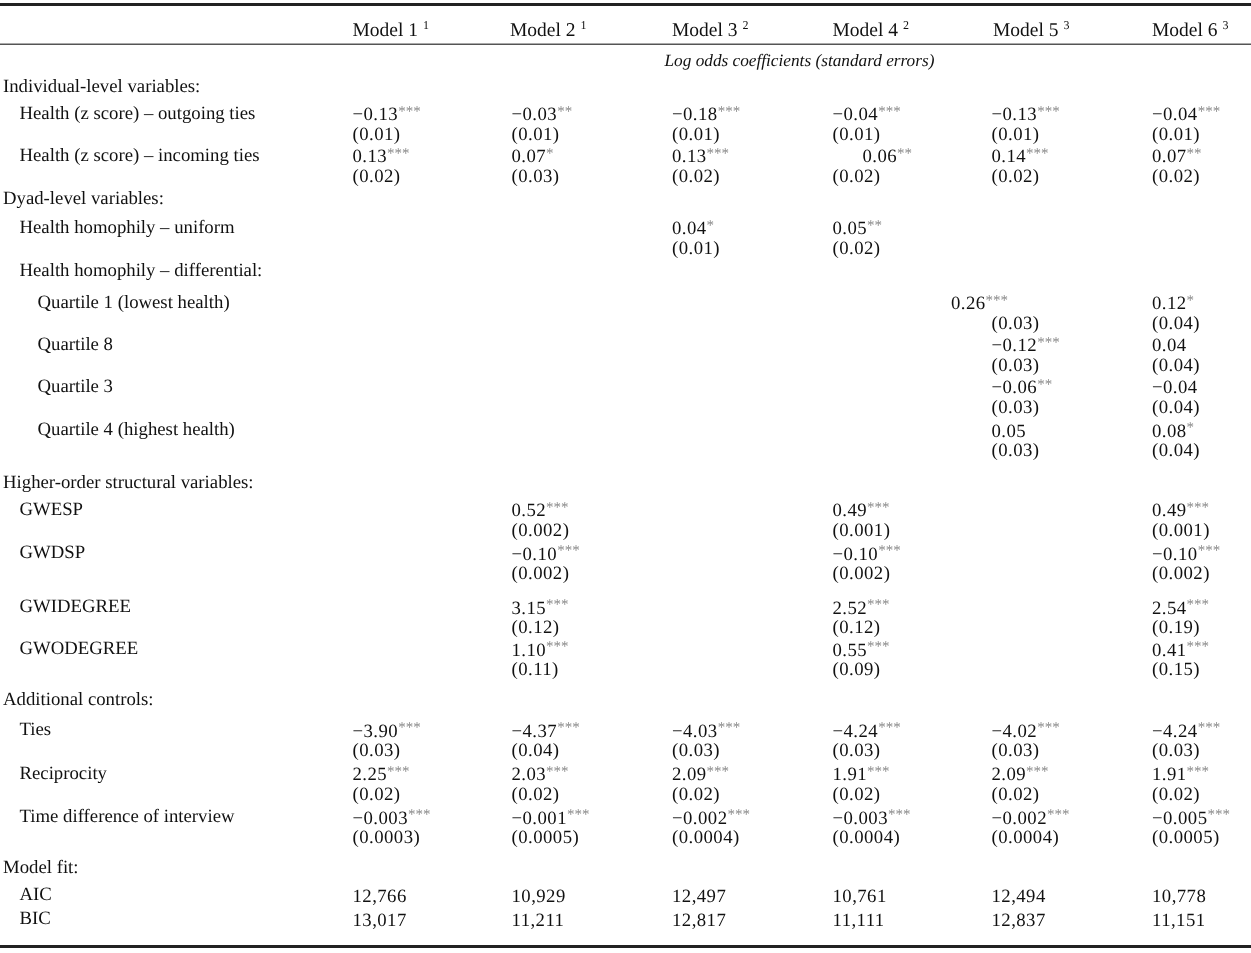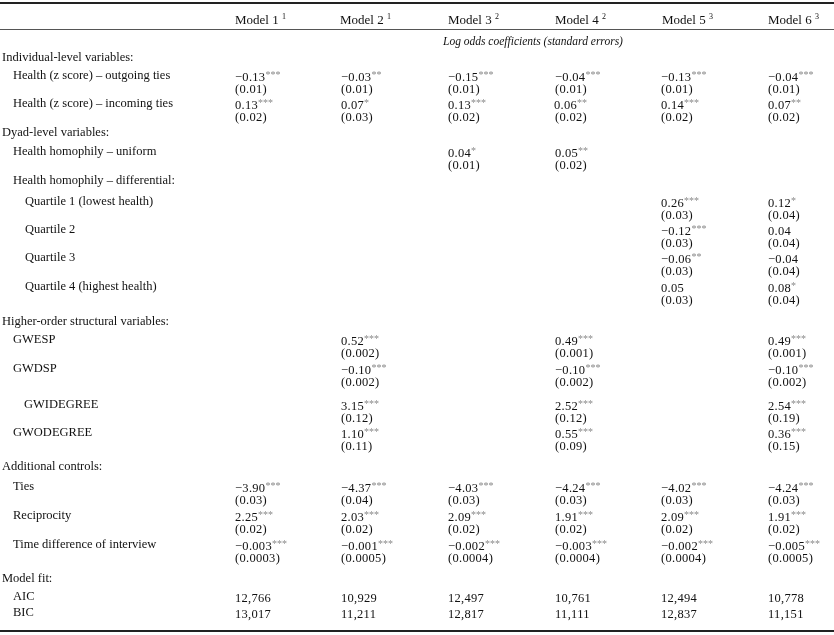--- a/index.html
+++ b/index.html
@@ -38,38 +38,38 @@
 <span class="t" style="left:2px;top:459px;">Additional controls:</span>
 <span class="t" style="left:2px;top:571px;">Model fit:</span>
 
 <div id="rows">
     <div>
       <span class="t" style="left: 13px; top: 68px;">Health (z score) – outgoing ties</span>
       <span class="t num" style="left: 235px; top: 68px;"><span>−0.13</span><span class="stars">***</span></span>
       <span class="t num" style="left: 235px; top: 82px;">(0.01)</span>
       <span class="t num" style="left: 341px; top: 68px;"><span>−0.03</span><span class="stars">**</span></span>
       <span class="t num" style="left: 341px; top: 82px;">(0.01)</span>
-      <span class="t num" style="left: 448px; top: 68px;"><span>−0.15</span><span class="stars">***</span></span>
+      <span class="t num" style="left: 448px; top: 68px;"><span>−0.18</span><span class="stars">***</span></span>
       <span class="t num" style="left: 448px; top: 82px;">(0.01)</span>
       <span class="t num" style="left: 555px; top: 68px;"><span>−0.04</span><span class="stars">***</span></span>
       <span class="t num" style="left: 555px; top: 82px;">(0.01)</span>
       <span class="t num" style="left: 661px; top: 68px;"><span>−0.13</span><span class="stars">***</span></span>
       <span class="t num" style="left: 661px; top: 82px;">(0.01)</span>
       <span class="t num" style="left: 768px; top: 68px;"><span>−0.04</span><span class="stars">***</span></span>
       <span class="t num" style="left: 768px; top: 82px;">(0.01)</span>
     </div>
     <div>
       <span class="t" style="left: 13px; top: 96px;">Health (z score) – incoming ties</span>
       <span class="t num" style="left: 235px; top: 96px;"><span>0.13</span><span class="stars">***</span></span>
       <span class="t num" style="left: 235px; top: 110px;">(0.02)</span>
       <span class="t num" style="left: 341px; top: 96px;"><span>0.07</span><span class="stars">*</span></span>
       <span class="t num" style="left: 341px; top: 110px;">(0.03)</span>
       <span class="t num" style="left: 448px; top: 96px;"><span>0.13</span><span class="stars">***</span></span>
       <span class="t num" style="left: 448px; top: 110px;">(0.02)</span>
-      <span class="t num" style="left: 554px; top: 96px;"><span>0.06</span><span class="stars">**</span></span>
+      <span class="t num" style="left: 575px; top: 96px;"><span>0.06</span><span class="stars">**</span></span>
       <span class="t num" style="left: 555px; top: 110px;">(0.02)</span>
       <span class="t num" style="left: 661px; top: 96px;"><span>0.14</span><span class="stars">***</span></span>
       <span class="t num" style="left: 661px; top: 110px;">(0.02)</span>
       <span class="t num" style="left: 768px; top: 96px;"><span>0.07</span><span class="stars">**</span></span>
       <span class="t num" style="left: 768px; top: 110px;">(0.02)</span>
     </div>
     <div>
       <span class="t" style="left: 13px; top: 144px;">Health homophily – uniform</span>
       <span class="t num" style="left: 235px; top: 144px;"><span></span><span class="stars"></span></span>
       <span class="t num" style="left: 235px; top: 158px;"></span>
@@ -87,27 +87,27 @@
     <div>
       <span class="t" style="left: 25px; top: 194px;">Quartile 1 (lowest health)</span>
       <span class="t num" style="left: 235px; top: 194px;"><span></span><span class="stars"></span></span>
       <span class="t num" style="left: 235px; top: 208px;"></span>
       <span class="t num" style="left: 341px; top: 194px;"><span></span><span class="stars"></span></span>
       <span class="t num" style="left: 341px; top: 208px;"></span>
       <span class="t num" style="left: 448px; top: 194px;"><span></span><span class="stars"></span></span>
       <span class="t num" style="left: 448px; top: 208px;"></span>
       <span class="t num" style="left: 555px; top: 194px;"><span></span><span class="stars"></span></span>
       <span class="t num" style="left: 555px; top: 208px;"></span>
-      <span class="t num" style="left: 661px; top: 194px;"><span>0.26</span><span class="stars">***</span></span>
+      <span class="t num" style="left: 634px; top: 194px;"><span>0.26</span><span class="stars">***</span></span>
       <span class="t num" style="left: 661px; top: 208px;">(0.03)</span>
       <span class="t num" style="left: 768px; top: 194px;"><span>0.12</span><span class="stars">*</span></span>
       <span class="t num" style="left: 768px; top: 208px;">(0.04)</span>
     </div>
     <div>
-      <span class="t" style="left: 25px; top: 222px;">Quartile 2</span>
+      <span class="t" style="left: 25px; top: 222px;">Quartile 8</span>
       <span class="t num" style="left: 235px; top: 222px;"><span></span><span class="stars"></span></span>
       <span class="t num" style="left: 235px; top: 236px;"></span>
       <span class="t num" style="left: 341px; top: 222px;"><span></span><span class="stars"></span></span>
       <span class="t num" style="left: 341px; top: 236px;"></span>
       <span class="t num" style="left: 448px; top: 222px;"><span></span><span class="stars"></span></span>
       <span class="t num" style="left: 448px; top: 236px;"></span>
       <span class="t num" style="left: 555px; top: 222px;"><span></span><span class="stars"></span></span>
       <span class="t num" style="left: 555px; top: 236px;"></span>
       <span class="t num" style="left: 661px; top: 222px;"><span>−0.12</span><span class="stars">***</span></span>
       <span class="t num" style="left: 661px; top: 236px;">(0.03)</span>
@@ -168,21 +168,21 @@
       <span class="t num" style="left: 448px; top: 361px;"><span></span><span class="stars"></span></span>
       <span class="t num" style="left: 448px; top: 375px;"></span>
       <span class="t num" style="left: 555px; top: 361px;"><span>−0.10</span><span class="stars">***</span></span>
       <span class="t num" style="left: 555px; top: 375px;">(0.002)</span>
       <span class="t num" style="left: 661px; top: 361px;"><span></span><span class="stars"></span></span>
       <span class="t num" style="left: 661px; top: 375px;"></span>
       <span class="t num" style="left: 768px; top: 361px;"><span>−0.10</span><span class="stars">***</span></span>
       <span class="t num" style="left: 768px; top: 375px;">(0.002)</span>
     </div>
     <div>
-      <span class="t" style="left: 24px; top: 397px;">GWIDEGREE</span>
+      <span class="t" style="left: 13px; top: 397px;">GWIDEGREE</span>
       <span class="t num" style="left: 235px; top: 397px;"><span></span><span class="stars"></span></span>
       <span class="t num" style="left: 235px; top: 411px;"></span>
       <span class="t num" style="left: 341px; top: 397px;"><span>3.15</span><span class="stars">***</span></span>
       <span class="t num" style="left: 341px; top: 411px;">(0.12)</span>
       <span class="t num" style="left: 448px; top: 397px;"><span></span><span class="stars"></span></span>
       <span class="t num" style="left: 448px; top: 411px;"></span>
       <span class="t num" style="left: 555px; top: 397px;"><span>2.52</span><span class="stars">***</span></span>
       <span class="t num" style="left: 555px; top: 411px;">(0.12)</span>
       <span class="t num" style="left: 661px; top: 397px;"><span></span><span class="stars"></span></span>
       <span class="t num" style="left: 661px; top: 411px;"></span>
@@ -194,21 +194,21 @@
       <span class="t num" style="left: 235px; top: 425px;"><span></span><span class="stars"></span></span>
       <span class="t num" style="left: 235px; top: 439px;"></span>
       <span class="t num" style="left: 341px; top: 425px;"><span>1.10</span><span class="stars">***</span></span>
       <span class="t num" style="left: 341px; top: 439px;">(0.11)</span>
       <span class="t num" style="left: 448px; top: 425px;"><span></span><span class="stars"></span></span>
       <span class="t num" style="left: 448px; top: 439px;"></span>
       <span class="t num" style="left: 555px; top: 425px;"><span>0.55</span><span class="stars">***</span></span>
       <span class="t num" style="left: 555px; top: 439px;">(0.09)</span>
       <span class="t num" style="left: 661px; top: 425px;"><span></span><span class="stars"></span></span>
       <span class="t num" style="left: 661px; top: 439px;"></span>
-      <span class="t num" style="left: 768px; top: 425px;"><span>0.36</span><span class="stars">***</span></span>
+      <span class="t num" style="left: 768px; top: 425px;"><span>0.41</span><span class="stars">***</span></span>
       <span class="t num" style="left: 768px; top: 439px;">(0.15)</span>
     </div>
     <div>
       <span class="t" style="left: 13px; top: 479px;">Ties</span>
       <span class="t num" style="left: 235px; top: 479px;"><span>−3.90</span><span class="stars">***</span></span>
       <span class="t num" style="left: 235px; top: 493px;">(0.03)</span>
       <span class="t num" style="left: 341px; top: 479px;"><span>−4.37</span><span class="stars">***</span></span>
       <span class="t num" style="left: 341px; top: 493px;">(0.04)</span>
       <span class="t num" style="left: 448px; top: 479px;"><span>−4.03</span><span class="stars">***</span></span>
       <span class="t num" style="left: 448px; top: 493px;">(0.03)</span>

